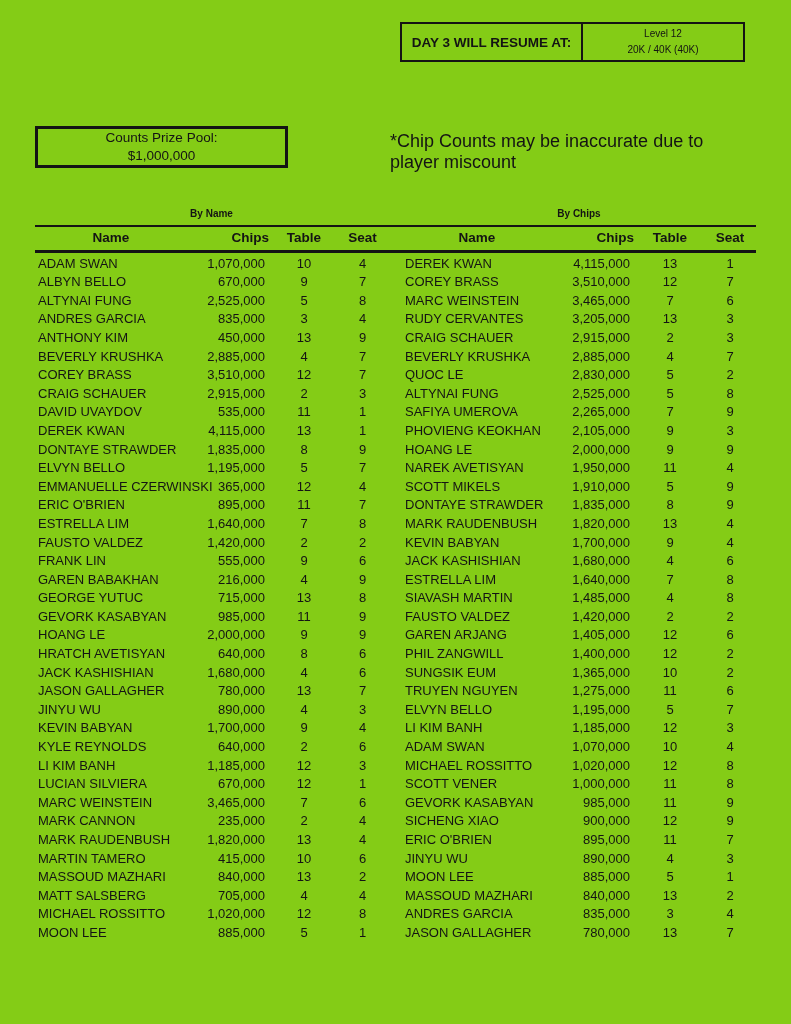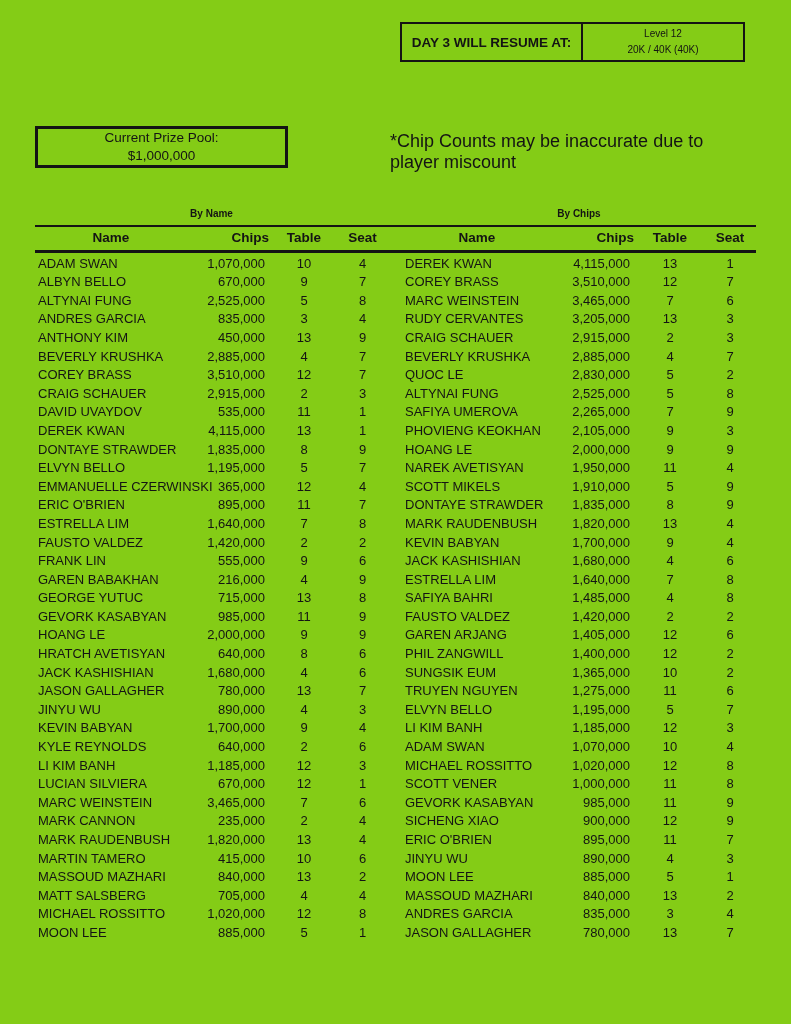--- a/index.html
+++ b/index.html
@@ -60,21 +60,21 @@
     <div class="right-cell">
       <div>Level 12</div>
       <div>20K / 40K (40K)</div>
     </div>
   </div>
 
 
   <div class="note">*Chip Counts may be inaccurate due to player miscount</div>
 
   <div class="prize-box">
-    <div>Current Prize Pool:</div>
+    <div>Counts Prize Pool:</div>
     <div>$1,000,000</div>
   </div>
 
   <div class="tables-grid" id="tables-grid">
     <div class="table-title t-left">By Name</div>
     <div class="table-title t-right">By Chips</div>
 
     <div class="divider-double"></div>
 
     <div class="hdr h-name">Name</div>
@@ -249,21 +249,21 @@
       <div class="spacer"></div>
       <div class="cell c-name">ESTRELLA LIM</div>
       <div class="cell c-chips">1,640,000</div>
       <div class="cell c-table">7</div>
       <div class="cell c-seat">8</div>
       <div class="cell c-name">GEORGE YUTUC</div>
       <div class="cell c-chips">715,000</div>
       <div class="cell c-table">13</div>
       <div class="cell c-seat">8</div>
       <div class="spacer"></div>
-      <div class="cell c-name">SAFIYA BAHRI</div>
+      <div class="cell c-name">SIAVASH MARTIN</div>
       <div class="cell c-chips">1,485,000</div>
       <div class="cell c-table">4</div>
       <div class="cell c-seat">8</div>
       <div class="cell c-name">GEVORK KASABYAN</div>
       <div class="cell c-chips">985,000</div>
       <div class="cell c-table">11</div>
       <div class="cell c-seat">9</div>
       <div class="spacer"></div>
       <div class="cell c-name">FAUSTO VALDEZ</div>
       <div class="cell c-chips">1,420,000</div>

